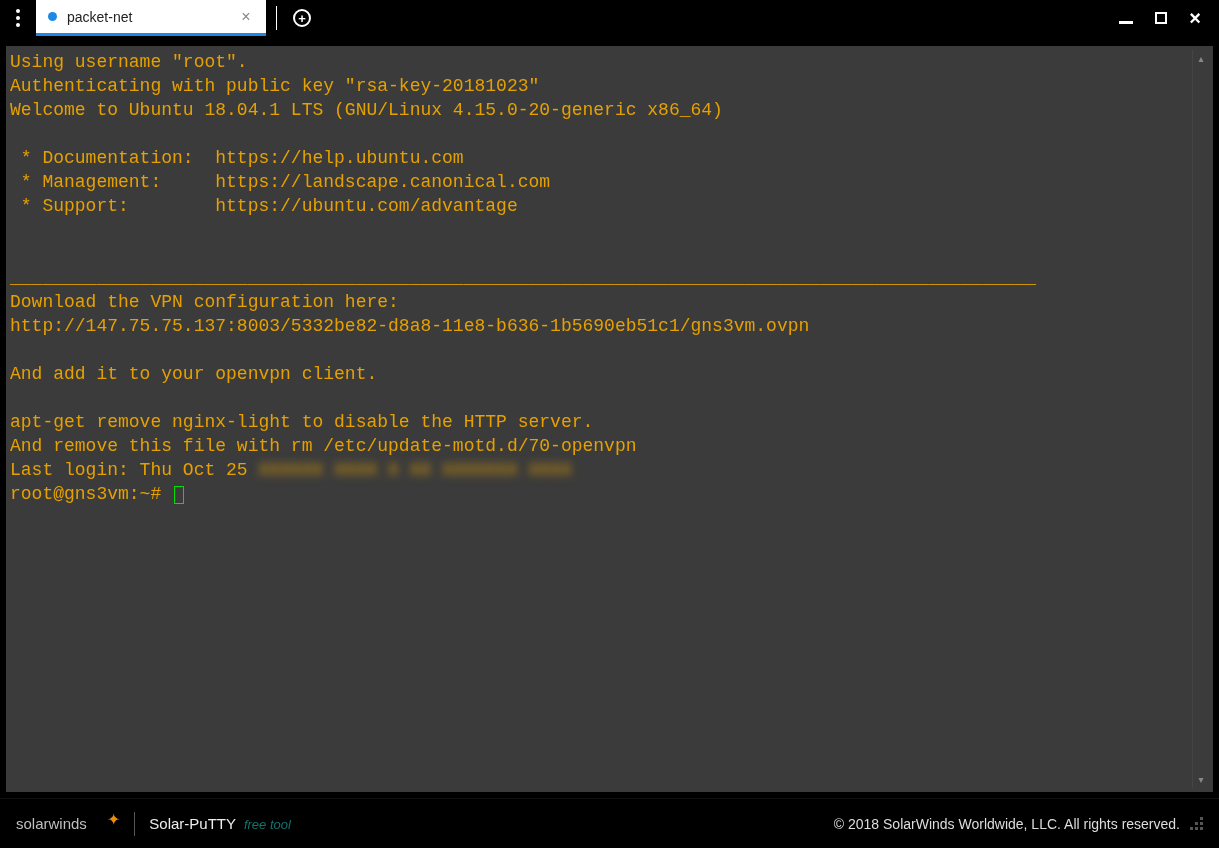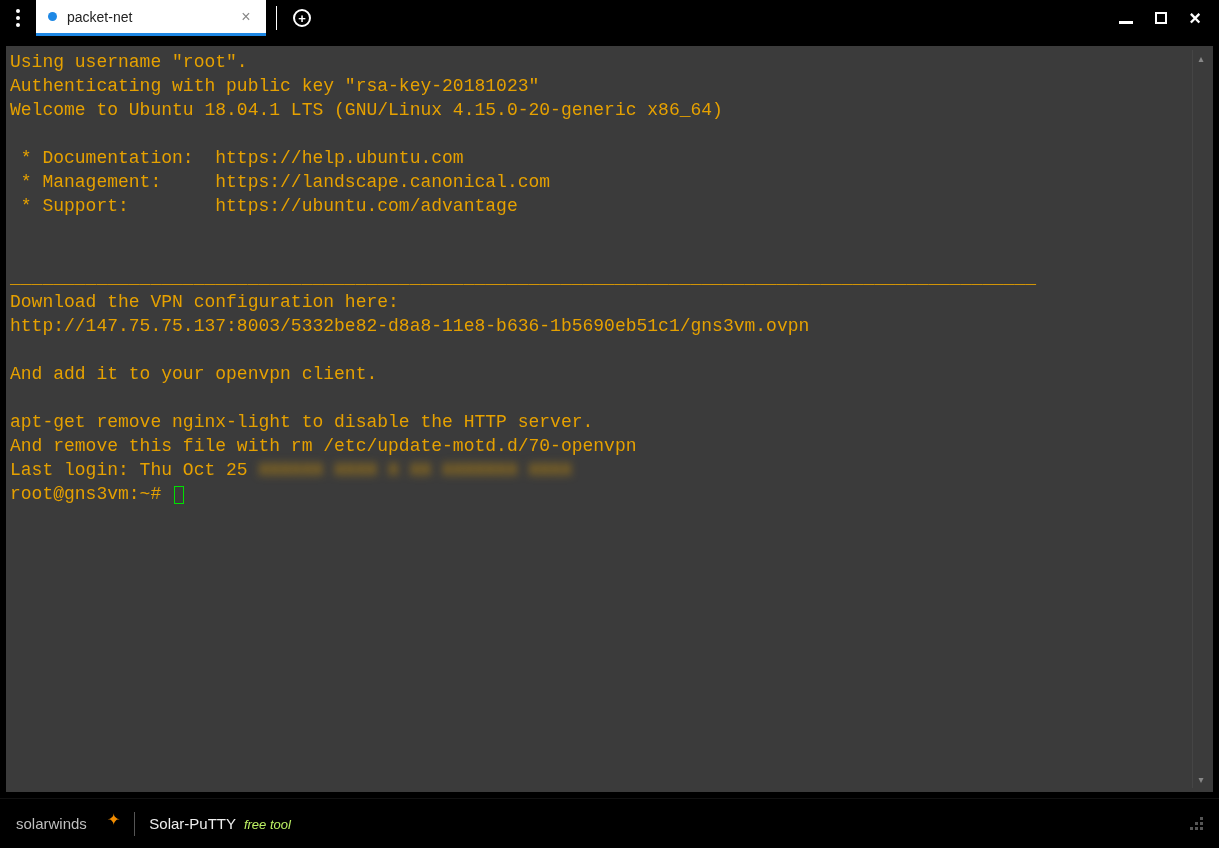--- a/index.html
+++ b/index.html
@@ -155,21 +155,21 @@
     .sw-logo .flame {
       color:#f28c00;
       font-size:16px;
       transform: translateY(-4px);
       display:inline-block;
     }
     .footer-sep {
       width:1px; height:24px; background:#555; margin: 0 14px;
     }
     .app-name { color:#eee; font-size:15px; }
-    .app-name .freetool { color:#bef264; font-style:italic; font-size:13px; margin-left:4px;}
+    .app-name .freetool { color:#0f766e; font-style:italic; font-size:13px; margin-left:4px;}
     .footer-spacer { flex:1; }
     .copyright { color:#ddd; font-size:14px; }
     .grip {
       margin-left:10px;
       display:flex; flex-direction:column; gap:2px; align-items:flex-end;
     }
     .grip div { display:flex; gap:2px;}
     .grip span { width:3px;height:3px;background:#555;}
   </style>
 </head>
@@ -239,20 +239,21 @@
   <div class="sw-logo">
     <span>solarwinds</span>
     <span class="flame">✦</span>
   </div>
   <div class="footer-sep"></div>
   <div class="app-name">
     <span>Solar-PuTTY</span>
     <span class="freetool">free tool</span>
   </div>
   <div class="footer-spacer"></div>
+  <div class="copyright">© 2018 SolarWinds Worldwide, LLC. All rights reserved.</div>
   <div class="grip">
     <div>
         <span></span>
       </div>
     <div>
         <span></span>
         <span></span>
       </div>
     <div>
         <span></span>

